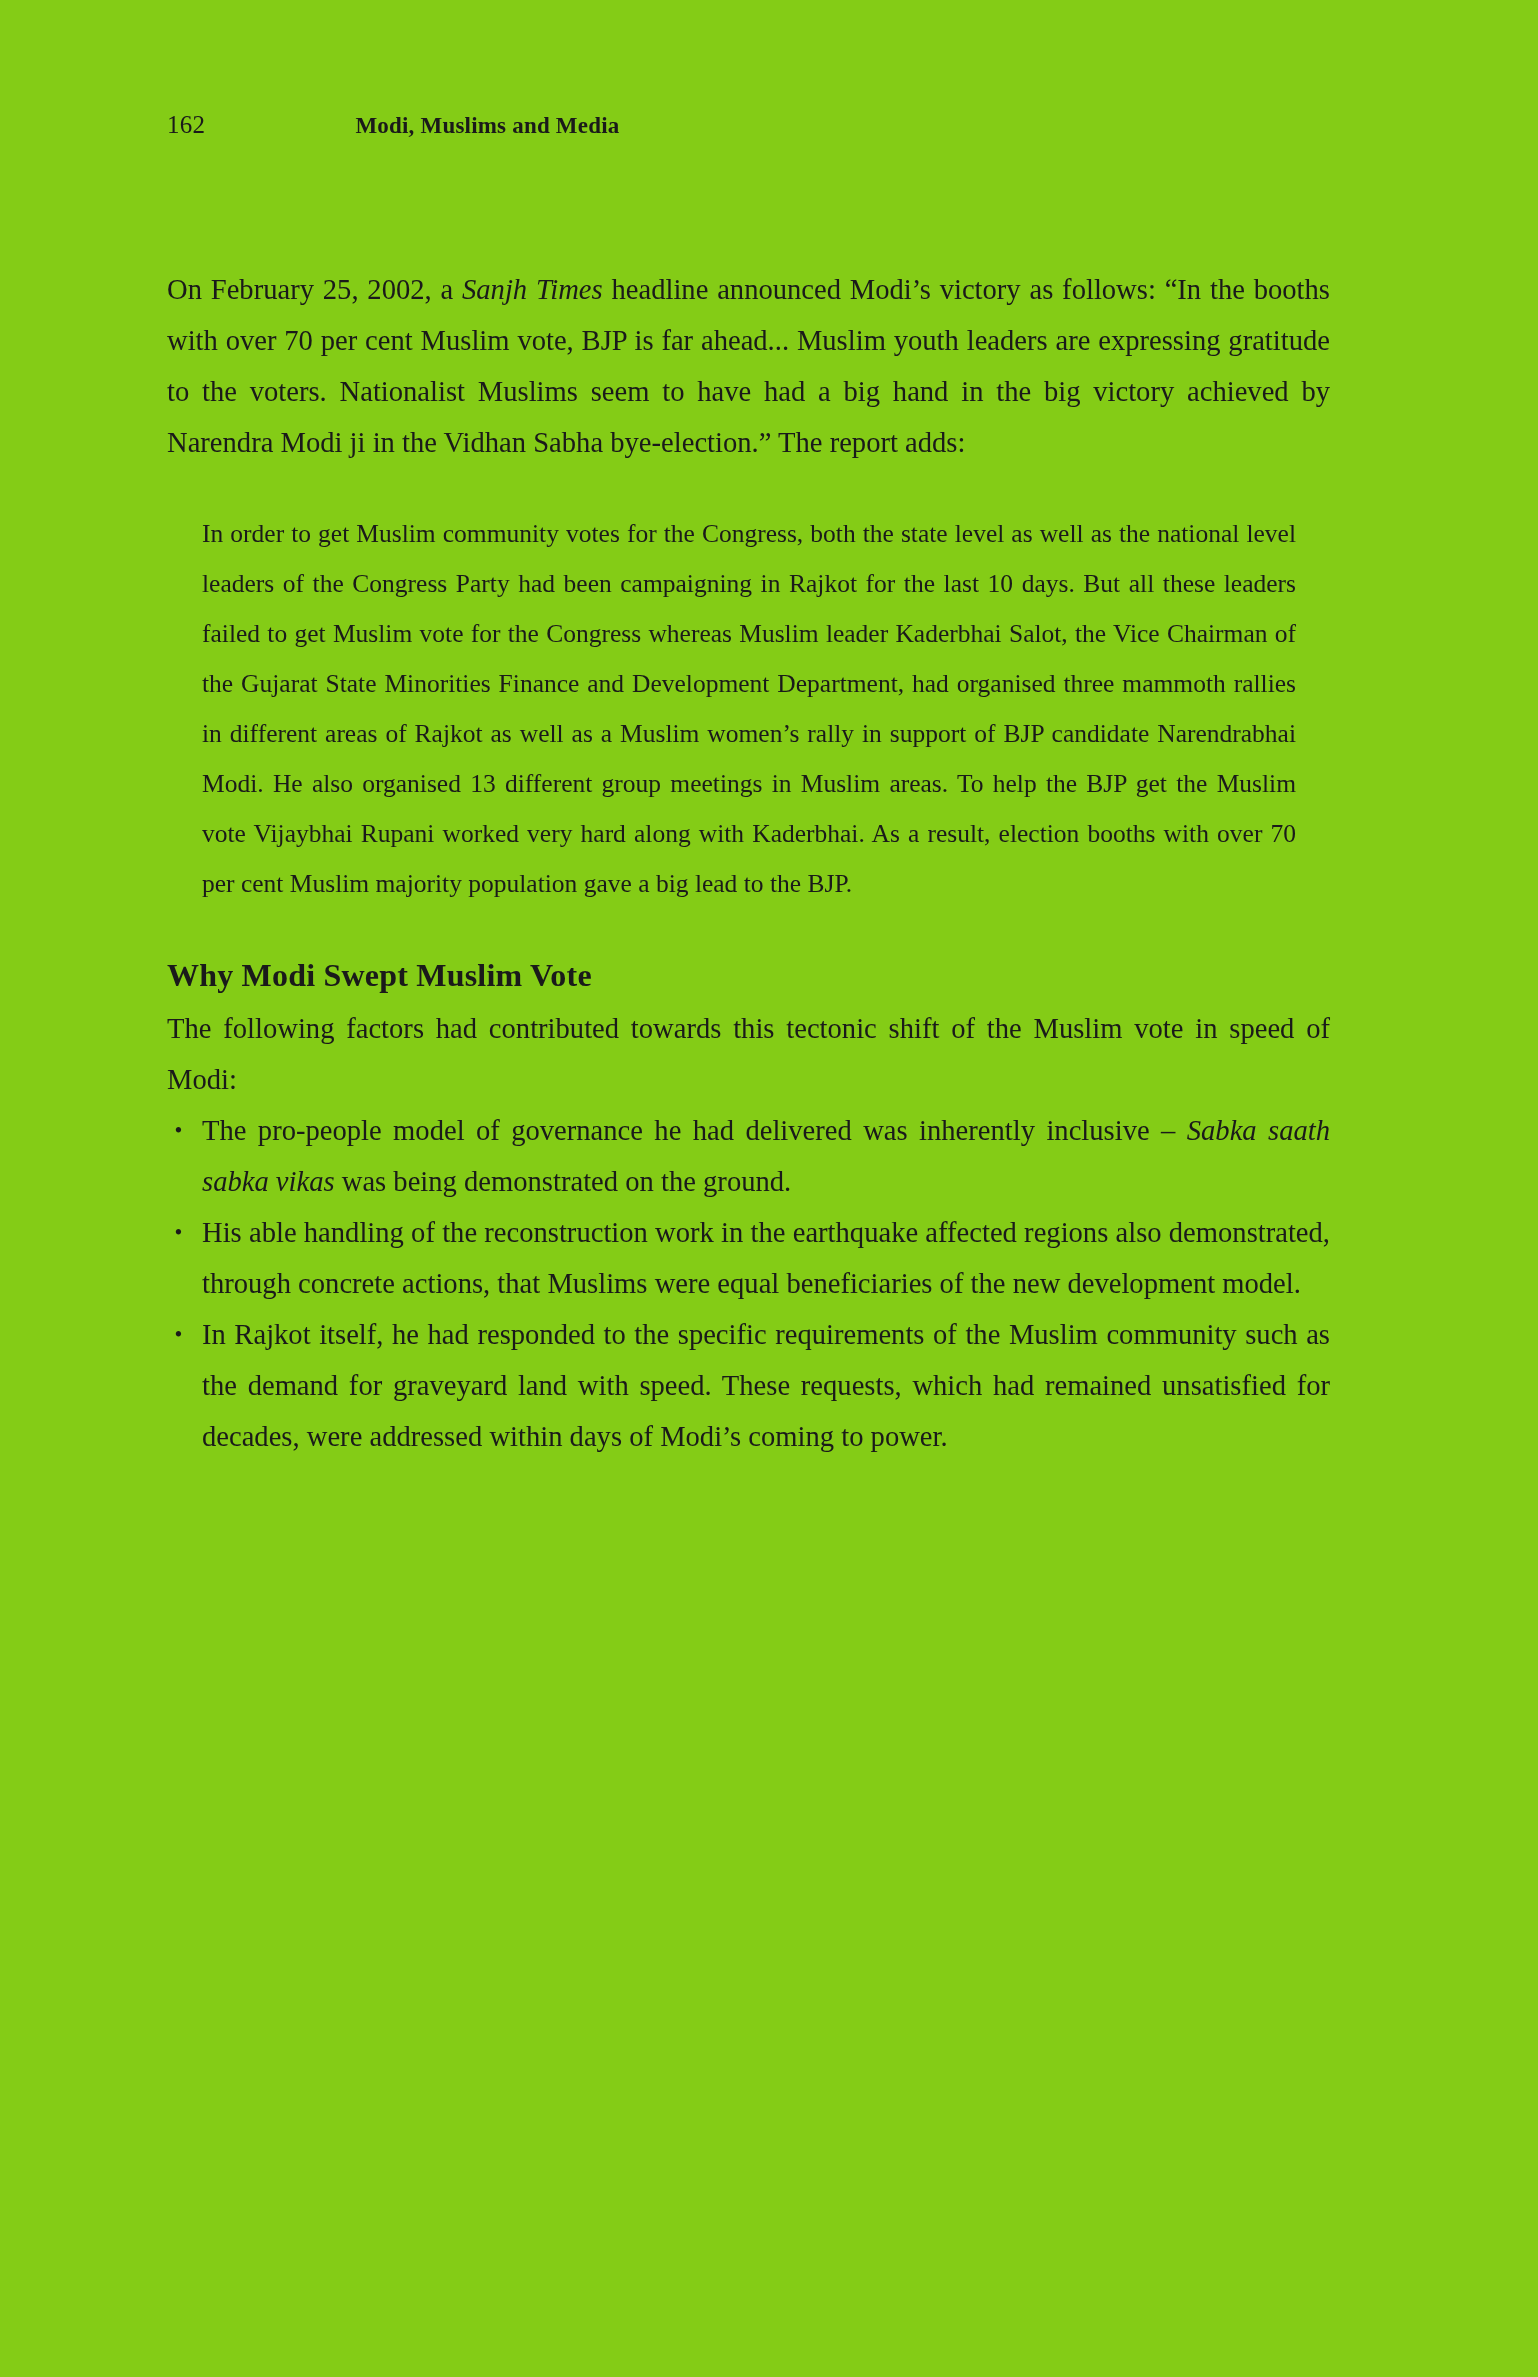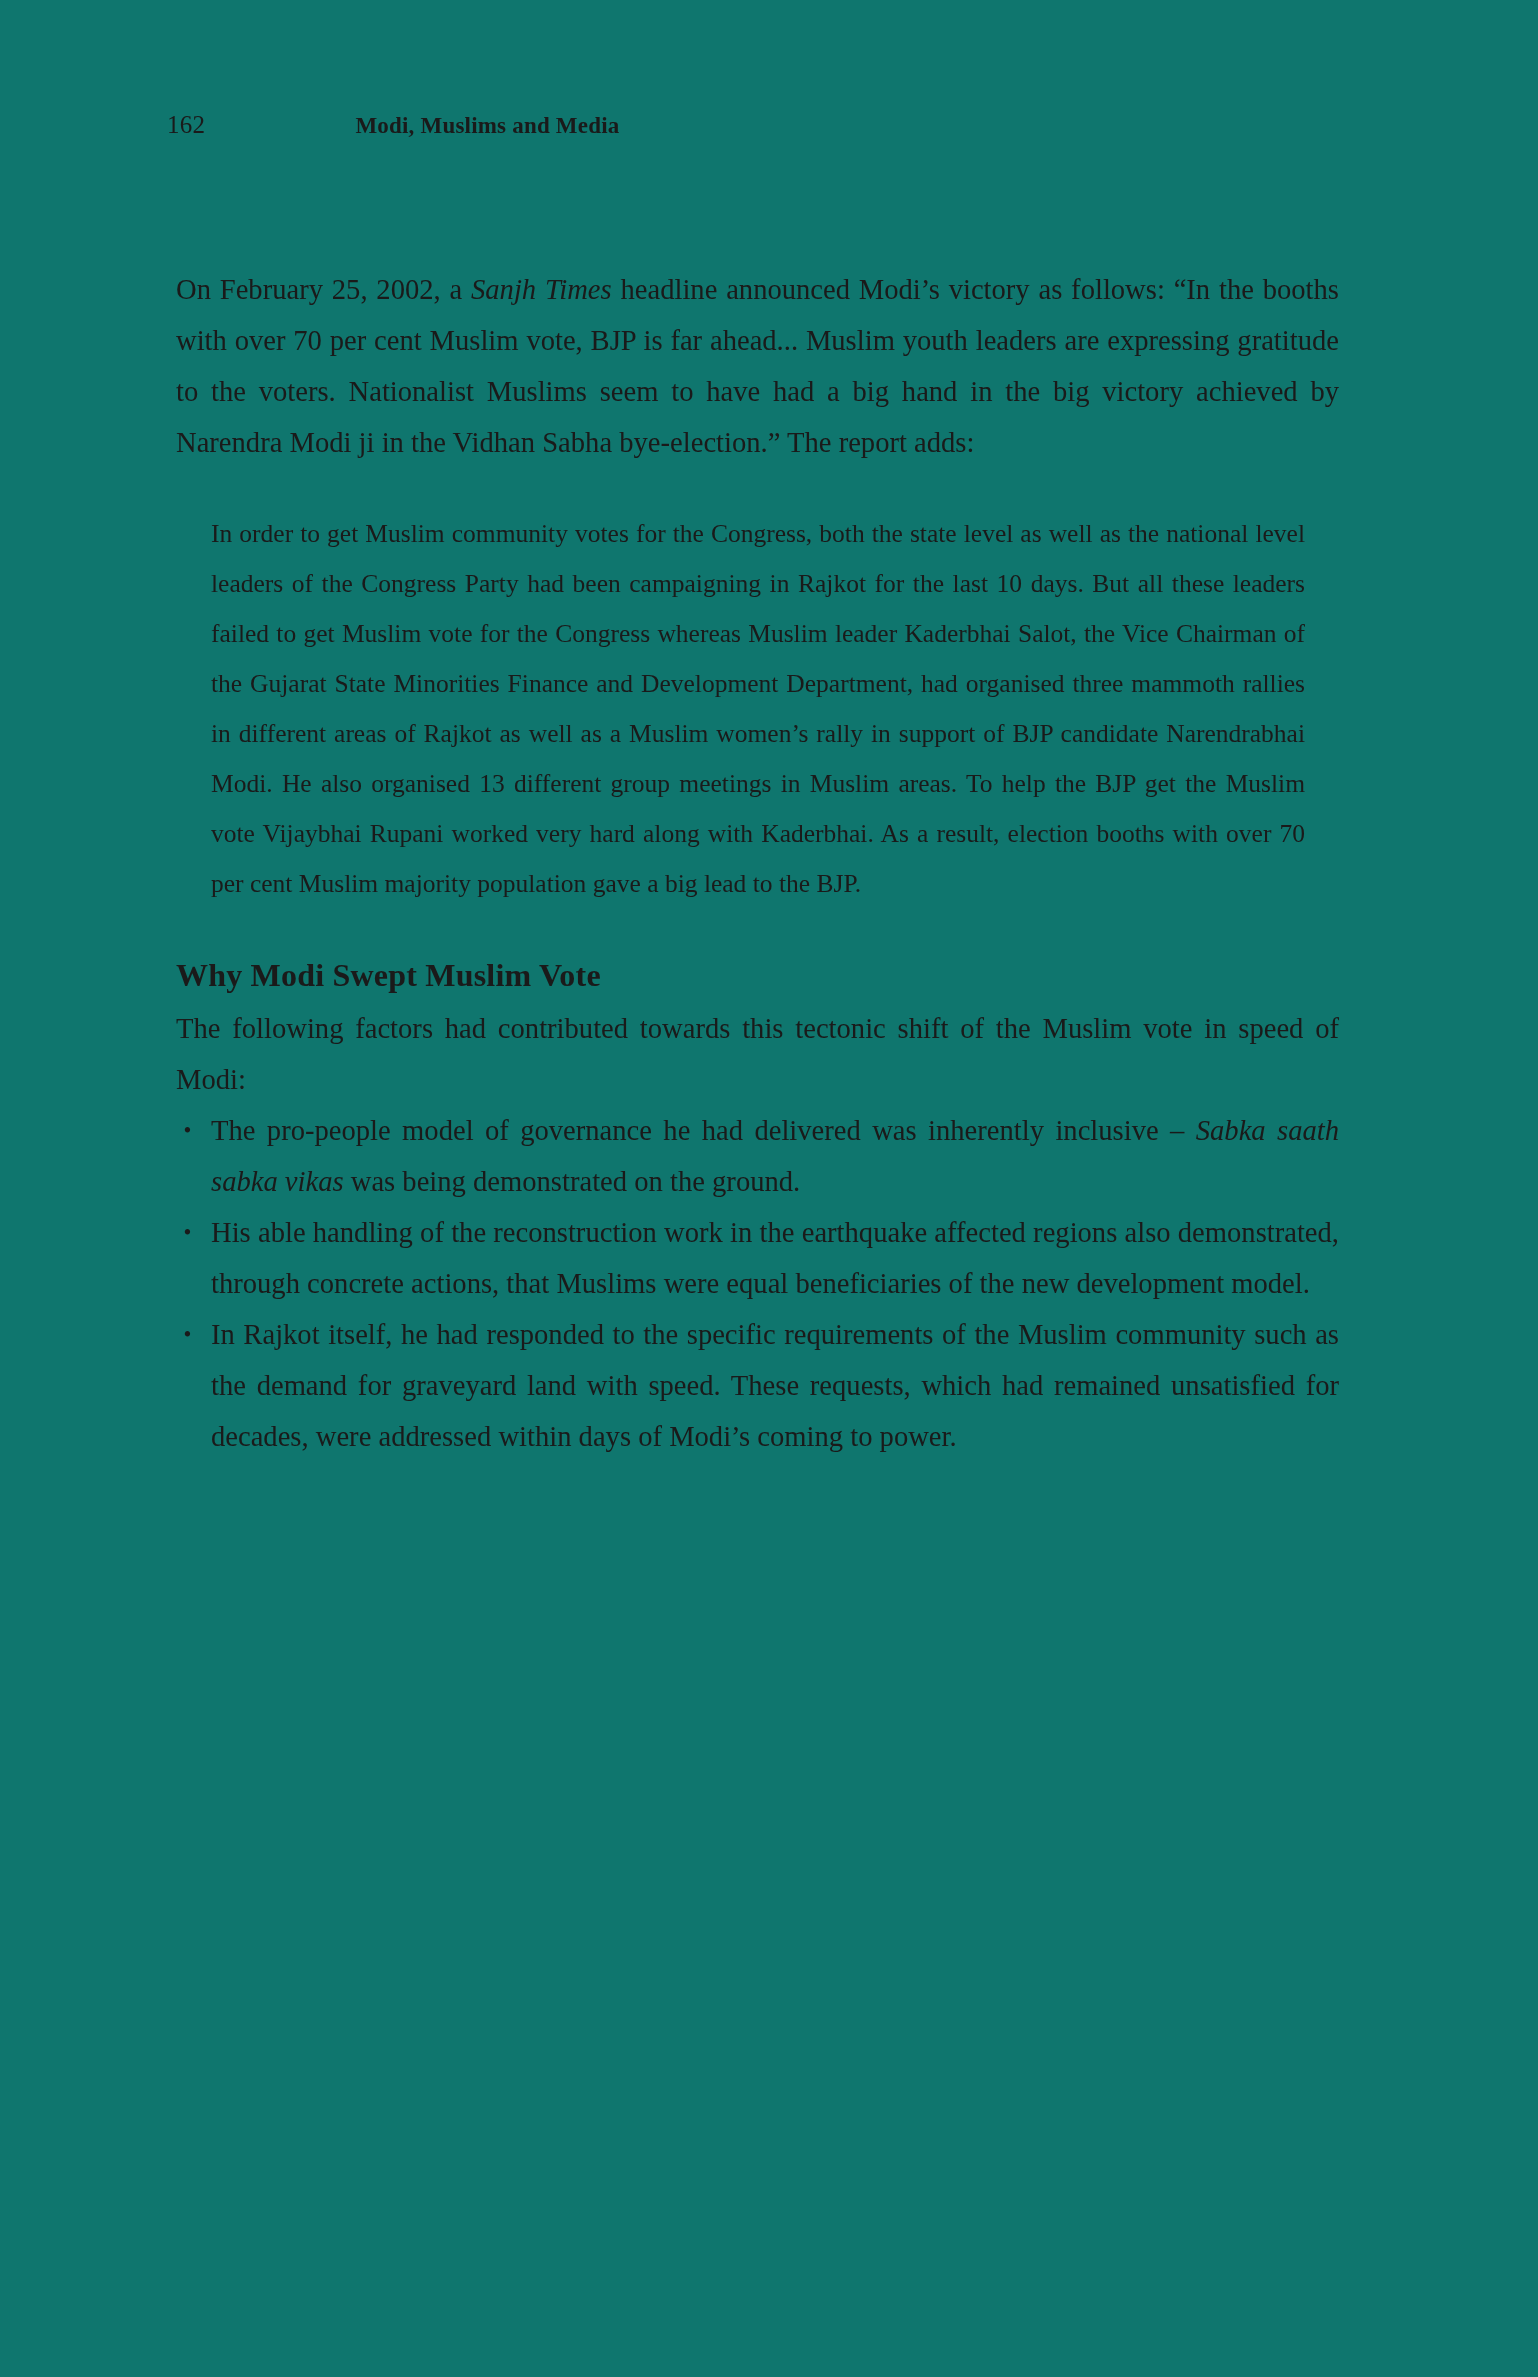--- a/index.html
+++ b/index.html
@@ -9,21 +9,21 @@
     background: #ffffff;
   }
   body {
     font-family: "Liberation Serif", "DejaVu Serif", serif;
     color: #1a1a1a;
   }
   .page {
     position: relative;
     width: 1539px;
     height: 2377px;
-    background: #0f766e;
+    background: #84cc16;
     overflow: hidden;
     box-sizing: border-box;
   }
 
   
   .running-head {
     position: absolute;
     left: 167px;
     top: 111px;
     width: 1163px;
@@ -42,21 +42,21 @@
     font-weight: 700;
     letter-spacing: 0.2px;
     color: #1a1a1a;
     white-space: nowrap;
     margin-left: 150px;
   }
 
   
   .column {
     position: absolute;
-    left: 176px;
+    left: 167px;
     top: 264px;
     width: 1163px;
   }
 
   p, li {
     margin: 0;
     font-size: 28.6px;
     line-height: 50px;
     text-align: justify;
     text-justify: inter-word;

